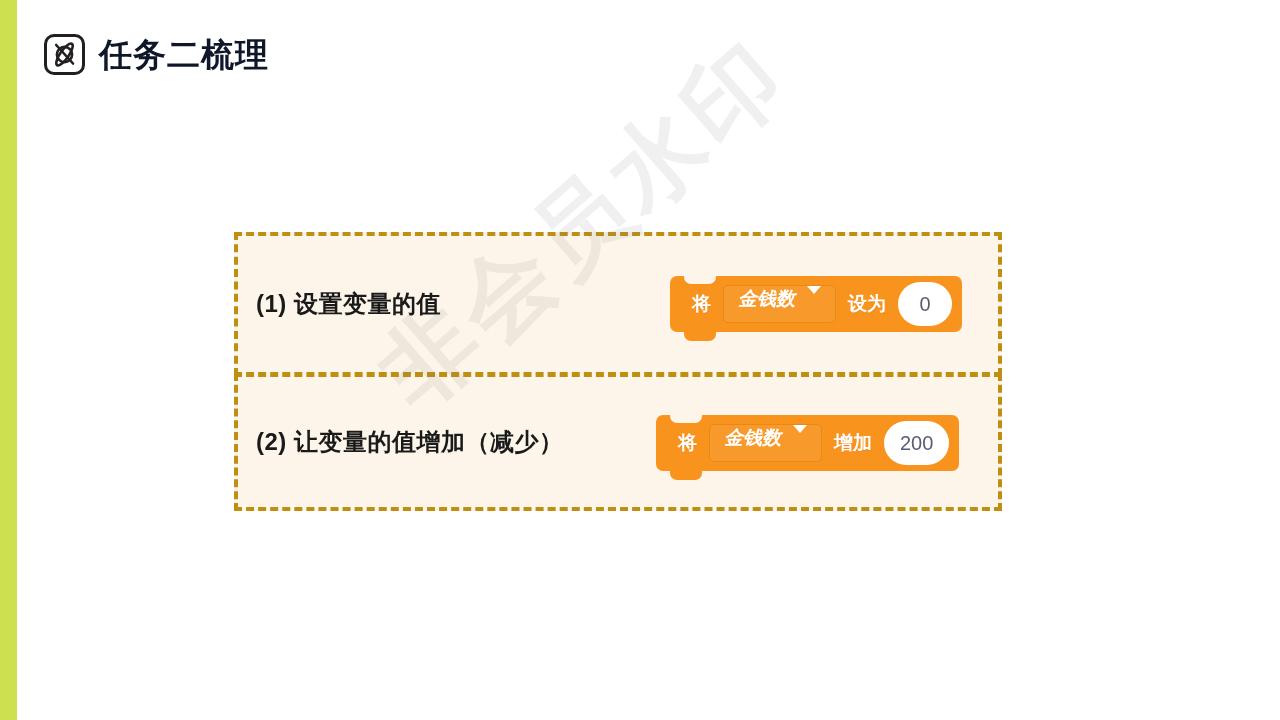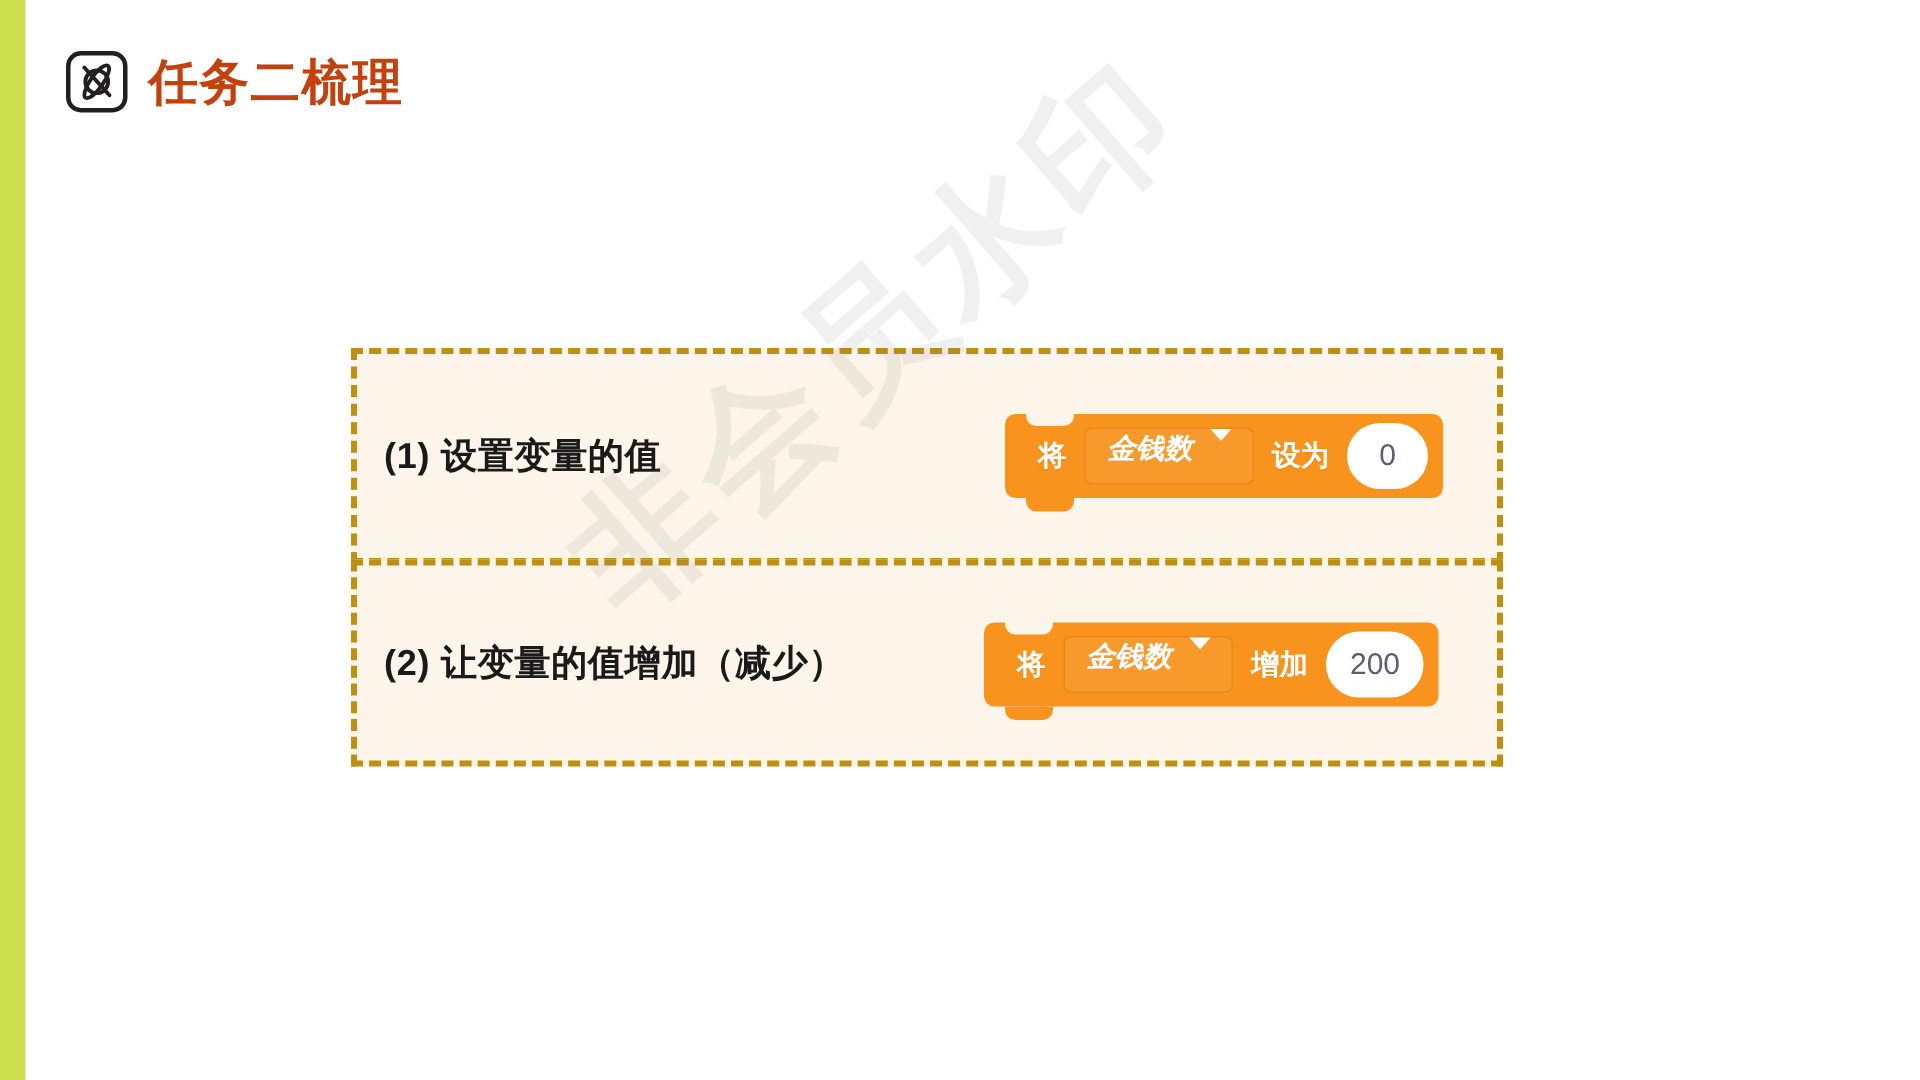--- a/index.html
+++ b/index.html
@@ -32,21 +32,21 @@
     width:41px; height:41px;
     border:3px solid #231f20;
     border-radius:10px;
     position:relative;
     flex:0 0 auto;
   }
   .title-icon svg { position:absolute; left:0; top:0; }
   .title-text {
     font-size:33px;
     font-weight:bold;
-    color:#c2410c;
+    color:#0f172a;
     letter-spacing:1px;
     line-height:1;
     white-space:nowrap;
   }
 
   
   .panel {
     position:absolute;
     left:234px; top:232px;
     width:768px; height:279px;

